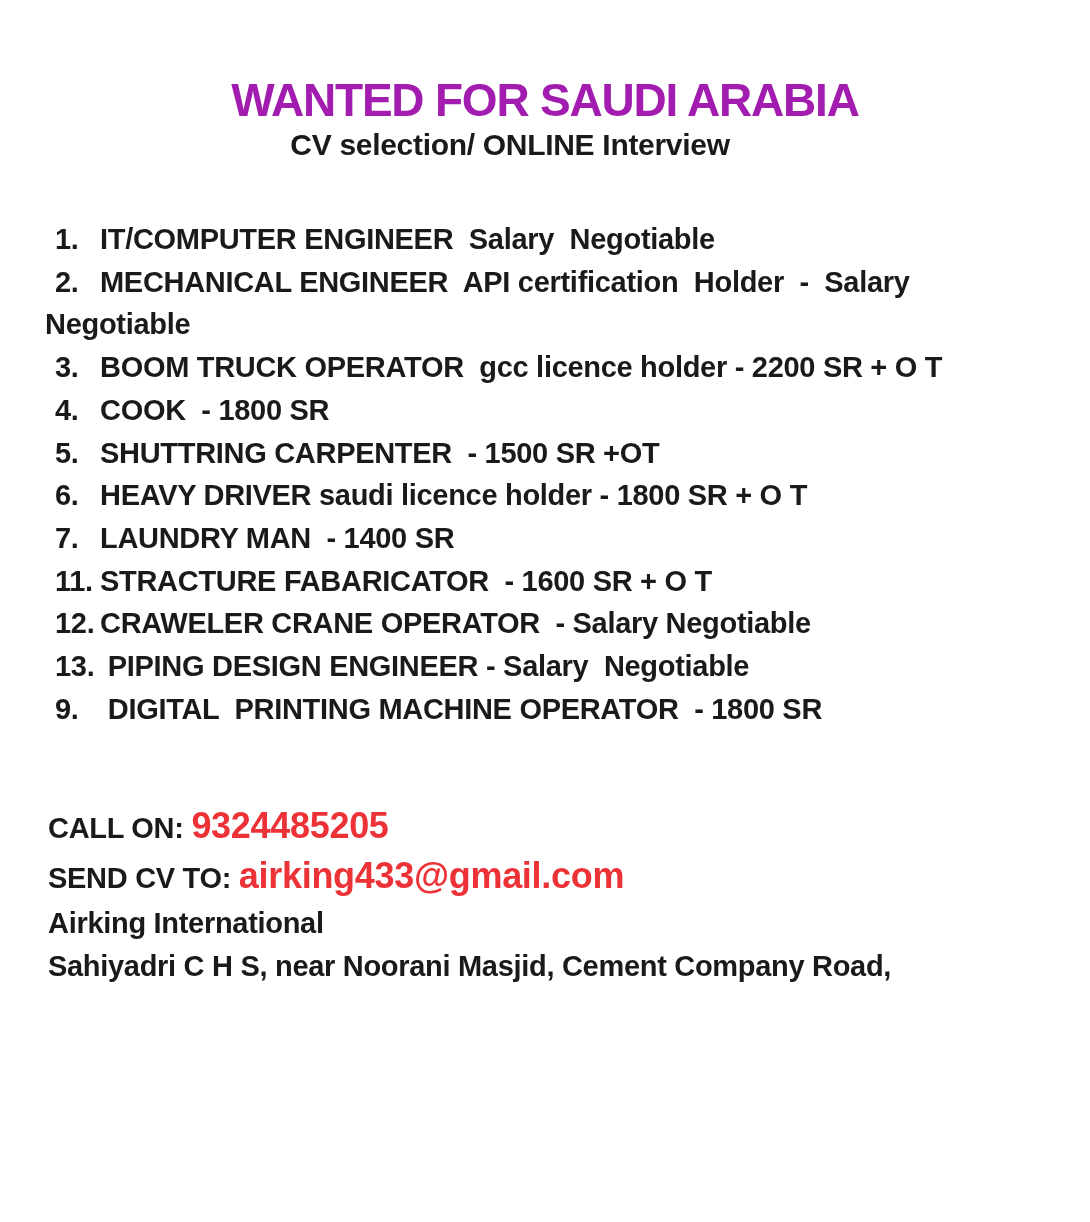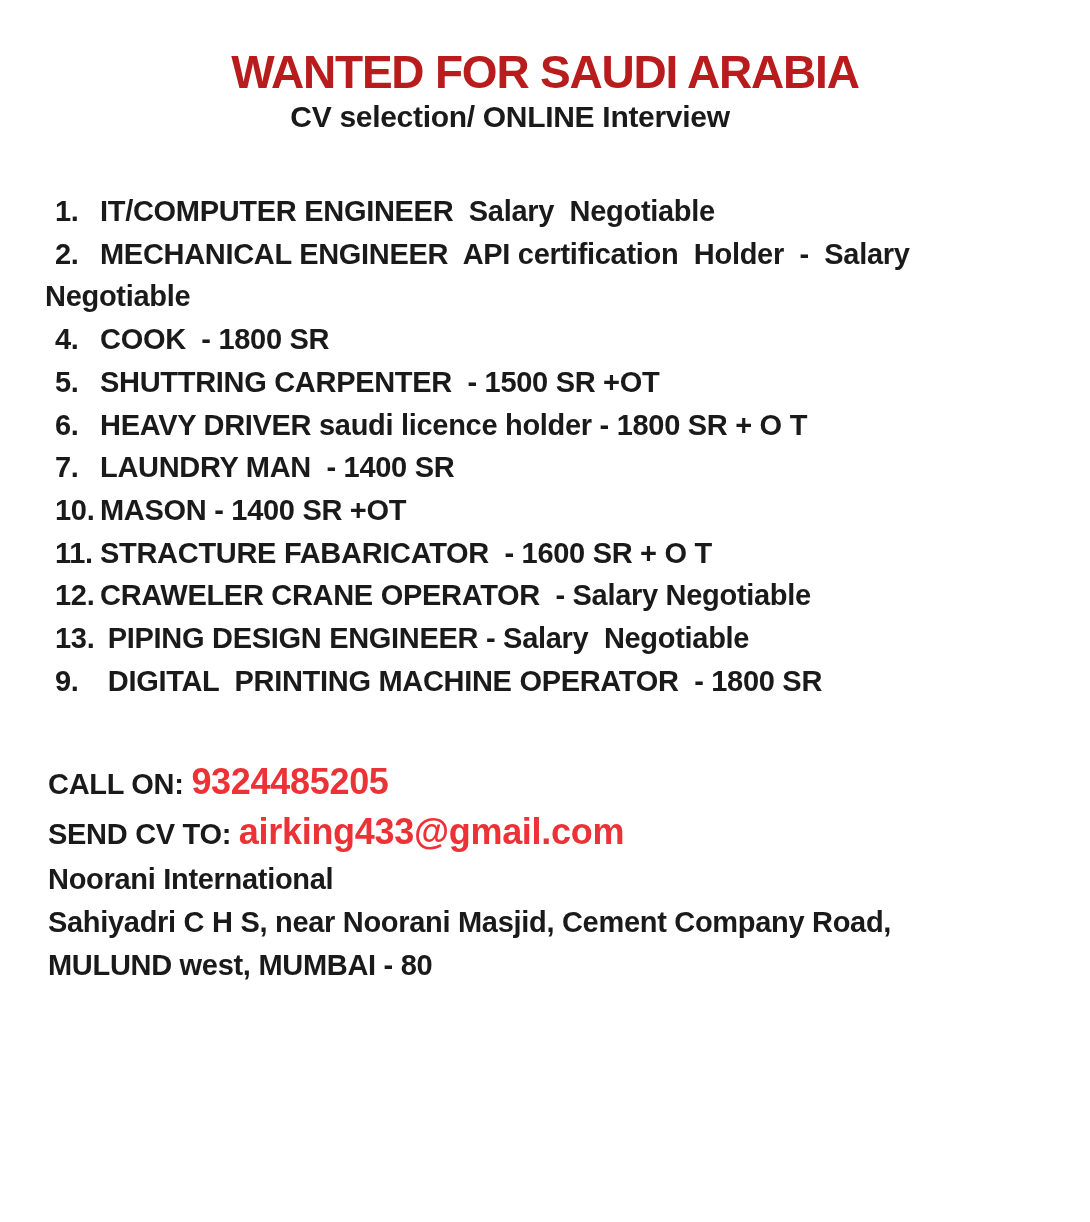--- a/index.html
+++ b/index.html
@@ -5,26 +5,26 @@
   html, body { margin:0; padding:0; }
   body {
     width:1090px; height:1222px;
     background:#ffffff;
     font-family:"Liberation Sans", sans-serif;
     font-weight:700;
     color:#1a1a1a;
     overflow:hidden;
   }
   .title {
-    padding-top:48px;
+    padding-top:76px;
     text-align:center;
     font-size:46px;
     line-height:48px;
     letter-spacing:-1.2px;
-    color:#b91c1c;
+    color:#a21caf;
   }
   .subtitle {
     margin-top:6px;
     text-align:center;
     font-size:30px;
     line-height:30px;
     letter-spacing:-0.3px;
     transform:translateX(-35px);
   }
   .jobs {
@@ -36,51 +36,50 @@
   }
   .job-item .num {
     display:inline-block;
     min-width:55px;
     padding-left:10px;
     box-sizing:border-box;
     white-space:pre;
   }
   .job-item .txt { white-space:pre-wrap; }
   .contact {
-    margin-top:56px;
+    margin-top:72px;
     padding-left:48px;
     letter-spacing:-0.3px;
   }
   .contact-line { font-size:29px; line-height:43px; white-space:pre-wrap; }
   .contact-line.tall { line-height:48px; }
   .red-value { color:#ED3237; font-size:36px; }
 </style>
 </head>
 <body>
 
 <div>
 
   <div class="title">WANTED FOR SAUDI ARABIA</div>
   <div class="subtitle">CV selection/ ONLINE Interview</div>
 
   <div class="jobs">
     <div class="job-item"><span class="num">1.</span><span class="txt">IT/COMPUTER ENGINEER  Salary  Negotiable</span></div>
     <div class="job-item"><span class="num">2.</span><span class="txt">MECHANICAL ENGINEER  API certification  Holder  -  Salary Negotiable</span></div>
+    <div class="job-item"><span class="num">3.</span><span class="txt">BOOM TRUCK OPERATOR  gcc licence holder - 2200 SR + O T</span></div>
     <div class="job-item"><span class="num">4.</span><span class="txt">COOK  - 1800 SR</span></div>
     <div class="job-item"><span class="num">5.</span><span class="txt">SHUTTRING CARPENTER  - 1500 SR +OT</span></div>
     <div class="job-item"><span class="num">6.</span><span class="txt">HEAVY DRIVER saudi licence holder - 1800 SR + O T</span></div>
     <div class="job-item"><span class="num">7.</span><span class="txt">LAUNDRY MAN  - 1400 SR</span></div>
-    <div class="job-item"><span class="num">10.</span><span class="txt">MASON - 1400 SR +OT</span></div>
     <div class="job-item"><span class="num">11.</span><span class="txt">STRACTURE FABARICATOR  - 1600 SR + O T</span></div>
     <div class="job-item"><span class="num">12.</span><span class="txt">CRAWELER CRANE OPERATOR  - Salary Negotiable</span></div>
     <div class="job-item"><span class="num">13.</span><span class="txt"> PIPING DESIGN ENGINEER - Salary  Negotiable</span></div>
     <div class="job-item"><span class="num">9.</span><span class="txt"> DIGITAL  PRINTING MACHINE OPERATOR  - 1800 SR</span></div>
   </div>
 
   <div class="contact">
     <div class="contact-line tall"><span>CALL ON: </span><span class="red-value">9324485205</span></div>
     <div class="contact-line tall"><span>SEND CV TO: </span><span class="red-value">airking433@gmail.com</span></div>
-    <div class="contact-line">Noorani International</div>
+    <div class="contact-line">Airking International</div>
     <div class="contact-line">Sahiyadri C H S, near Noorani Masjid, Cement Company Road,</div>
-    <div class="contact-line">MULUND west, MUMBAI - 80</div>
   </div>
 
 </div>
 
 </body></html>

